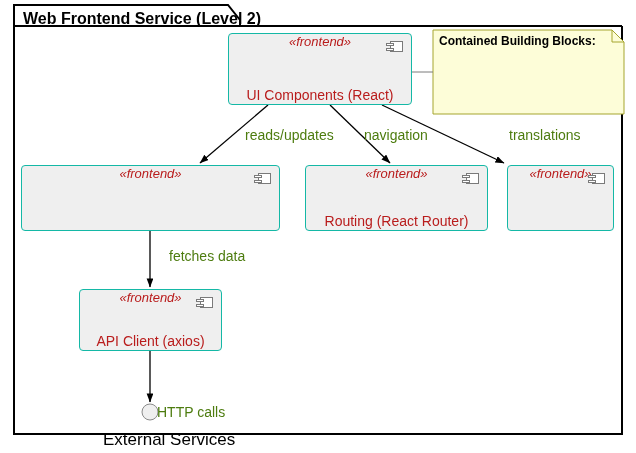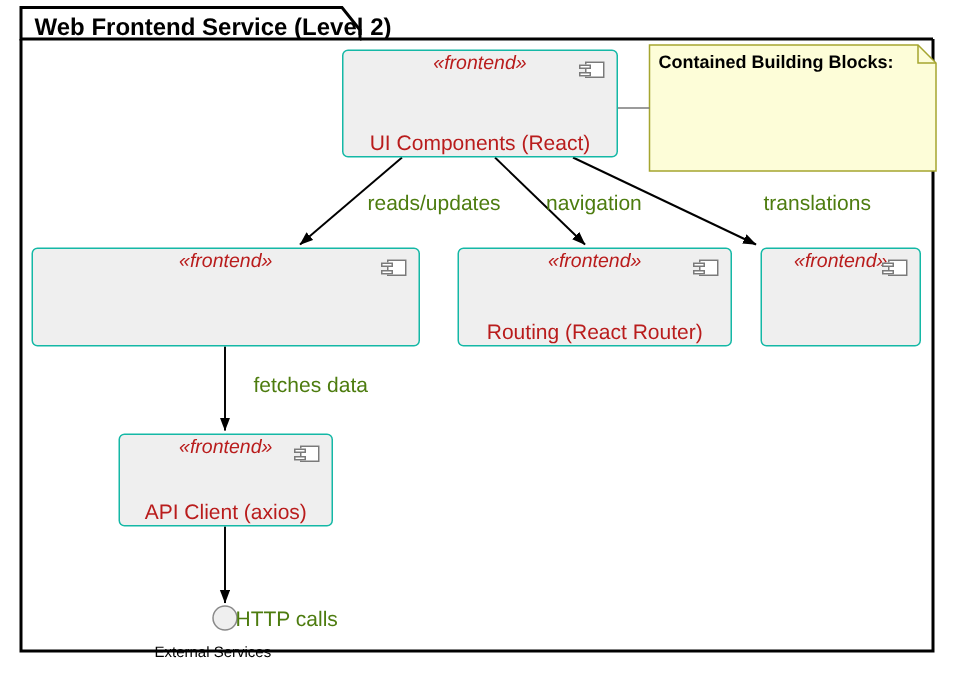--- a/index.html
+++ b/index.html
@@ -134,21 +134,21 @@
     position: absolute;
     left: -11px;
     top: 0;
   }
 
   
   .ext-label {
     position: absolute;
     left: 103px;
     top: 430px;
-    font-size: 10px;
+    font-size: 17px;
     color: #000000;
     white-space: nowrap;
   }
 </style>
 </head>
 <body>
 
 <div id="canvas">
 
   <svg id="vector" viewBox="0 0 636 453">

